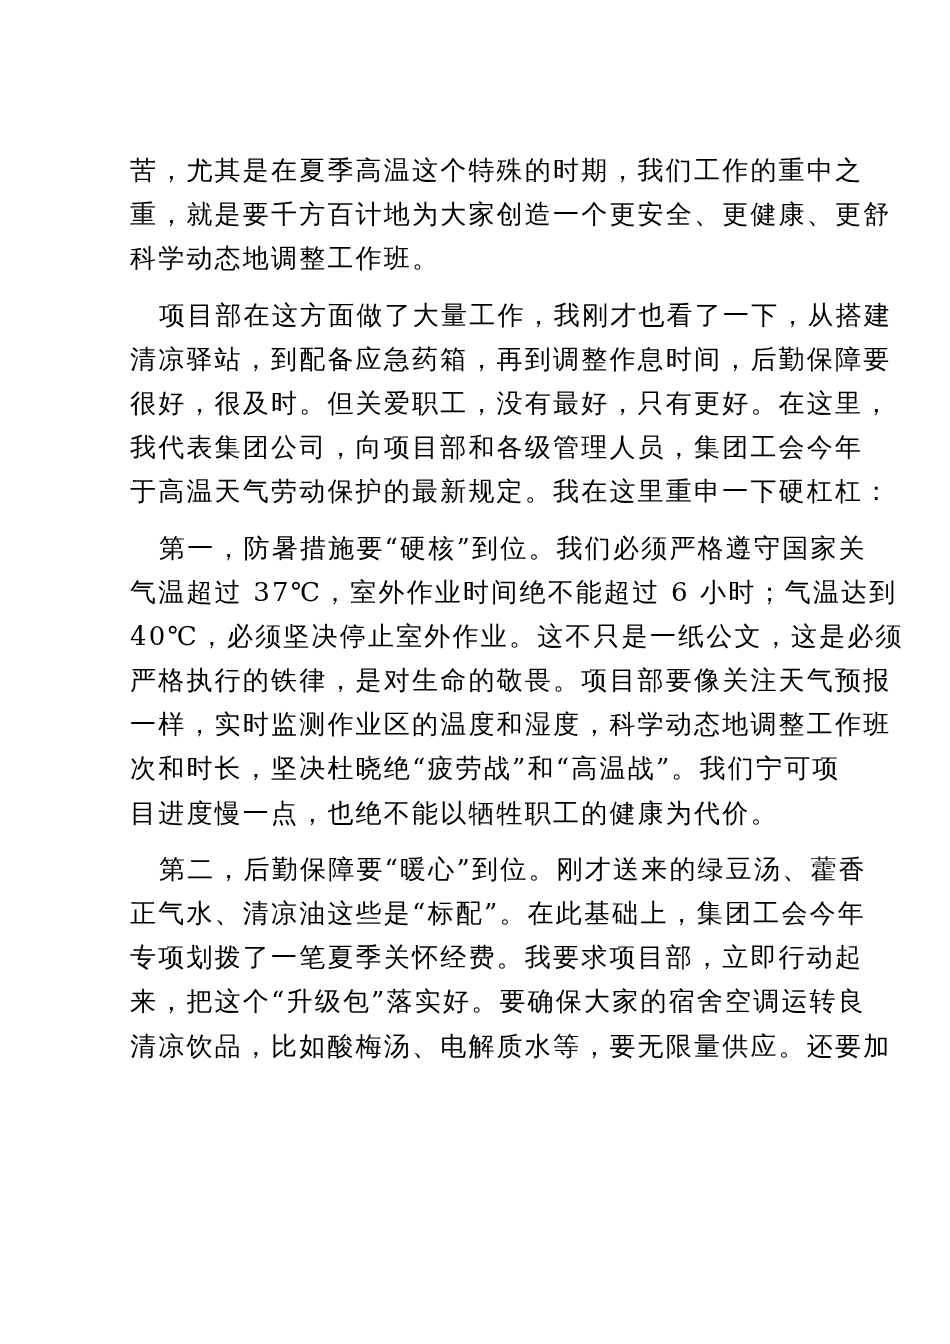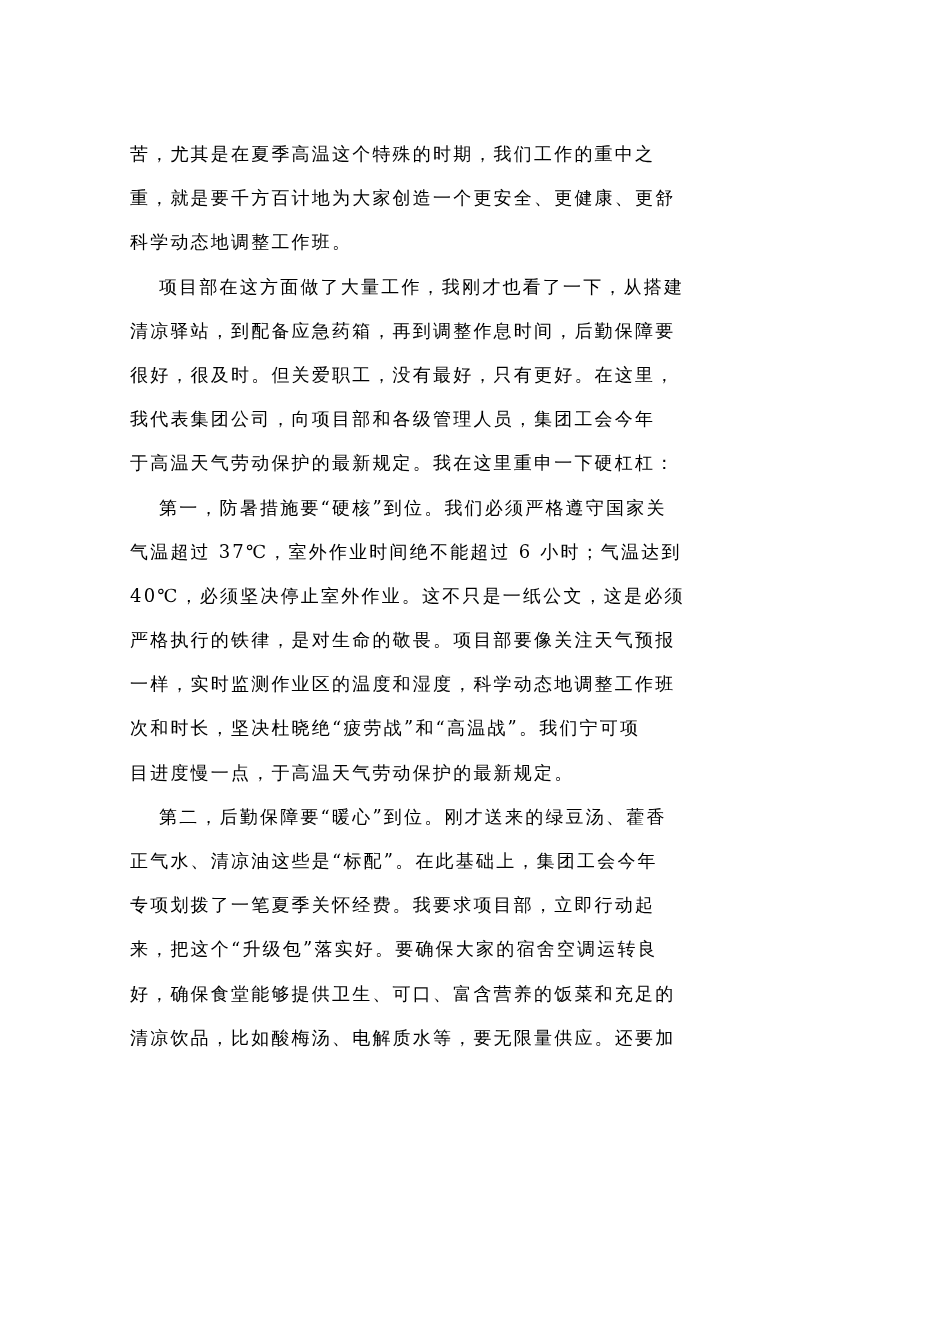--- a/index.html
+++ b/index.html
@@ -17,34 +17,35 @@
       position: absolute;
       left: 0;
       top: 0;
       width: 950px;
       height: 1344px;
       background: #ffffff;
     }
     .text-body {
       position: absolute;
       left: 130px;
-      top: 132px;
+      top: 148px;
       width: 710px;
       font-family: "DejaVu Serif", "Liberation Serif", serif;
-      font-size: 18px;
+      font-size: 26px;
       color: #000000;
     }
     .line {
       height: 44.2px;
       line-height: 44.2px;
       white-space: nowrap;
       letter-spacing: 2.2px;
     }
     .line.indent {
       padding-left: 29px;
+      margin-top: 12px;
     }
   </style>
 </head>
 <body>
 
 <div class="page">
   <div class="text-body" id="text-body">
 
     <div class="paragraph">
       <div class="line">苦，尤其是在夏季高温这个特殊的时期，我们工作的重中之</div>
@@ -60,26 +61,25 @@
     </div>
 
     <div class="paragraph">
       <div class="line">于高温天气劳动保护的最新规定。我在这里重申一下硬杠杠：</div>
       <div class="line indent">第一，防暑措施要“硬核”到位。我们必须严格遵守国家关</div>
       <div class="line">气温超过 37℃，室外作业时间绝不能超过 6 小时；气温达到</div>
       <div class="line">40℃，必须坚决停止室外作业。这不只是一纸公文，这是必须</div>
       <div class="line">严格执行的铁律，是对生命的敬畏。项目部要像关注天气预报</div>
       <div class="line">一样，实时监测作业区的温度和湿度，科学动态地调整工作班</div>
       <div class="line">次和时长，坚决杜晓绝“疲劳战”和“高温战”。我们宁可项</div>
-      <div class="line">目进度慢一点，于高温天气劳动保护的最新规定。</div>
+      <div class="line">目进度慢一点，也绝不能以牺牲职工的健康为代价。</div>
     </div>
 
     <div class="paragraph">
       <div class="line indent">第二，后勤保障要“暖心”到位。刚才送来的绿豆汤、藿香</div>
       <div class="line">正气水、清凉油这些是“标配”。在此基础上，集团工会今年</div>
       <div class="line">专项划拨了一笔夏季关怀经费。我要求项目部，立即行动起</div>
       <div class="line">来，把这个“升级包”落实好。要确保大家的宿舍空调运转良</div>
-      <div class="line">好，确保食堂能够提供卫生、可口、富含营养的饭菜和充足的</div>
       <div class="line">清凉饮品，比如酸梅汤、电解质水等，要无限量供应。还要加</div>
     </div>
 
   </div>
 </div>
 
 </body></html>

